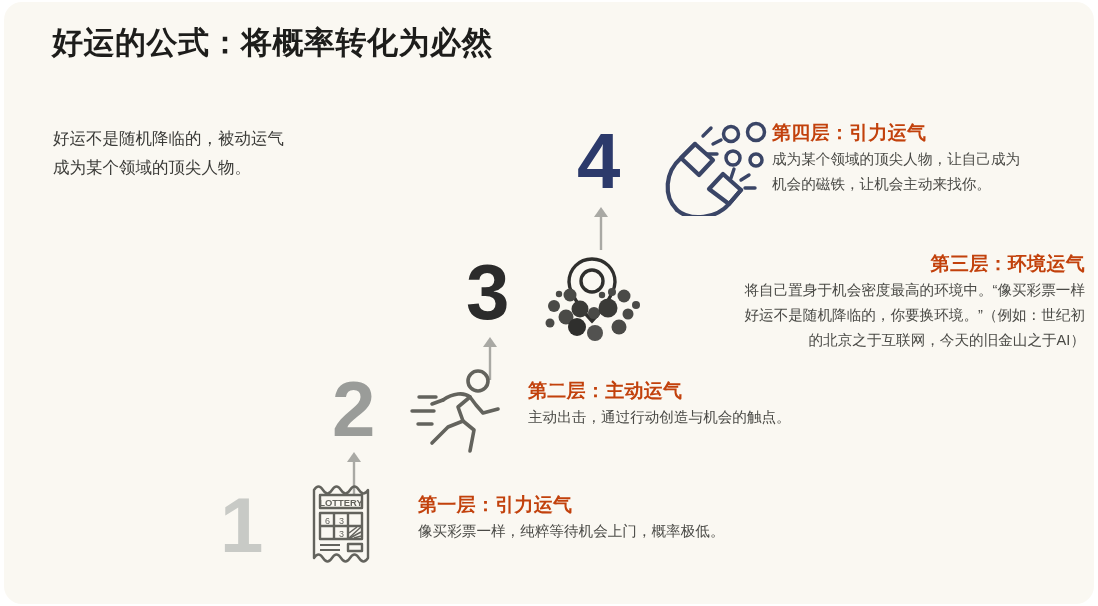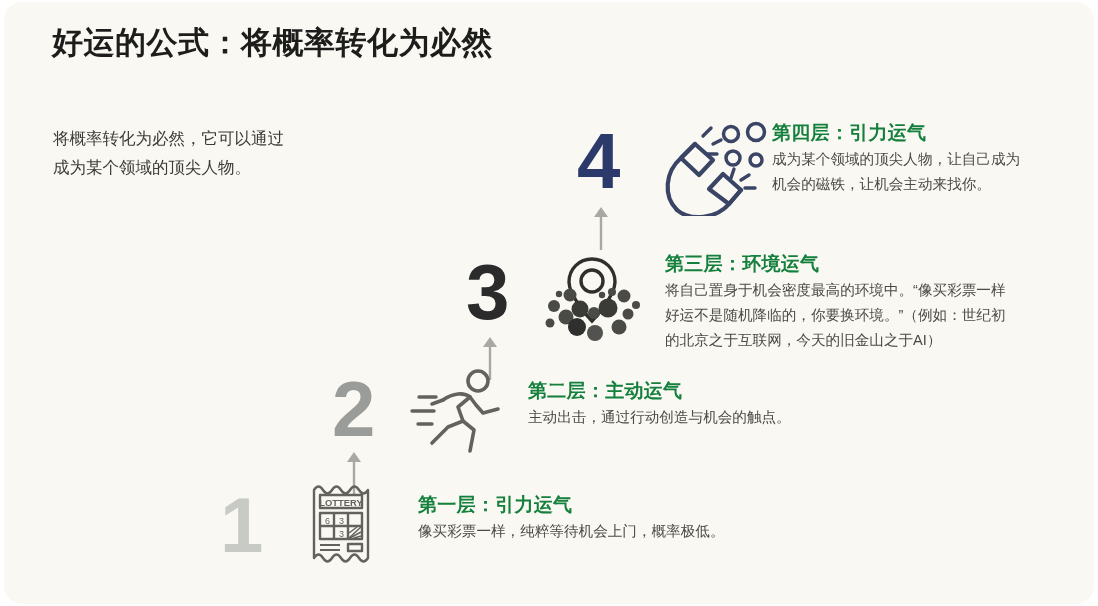--- a/index.html
+++ b/index.html
@@ -60,21 +60,21 @@
   }
   .icon-box {
     position: absolute;
   }
   .txt {
     position: absolute;
   }
   .lv-title {
     font-size: 19px;
     font-weight: bold;
-    color: #15803d;
+    color: #c2410c;
     white-space: nowrap;
     letter-spacing: 0.3px;
   }
   .lv-body {
     font-size: 14.6px;
     line-height: 25px;
     color: #4a4a46;
     margin-top: 1px;
   }
   .lv-body span { display: block; white-space: nowrap; }
@@ -83,21 +83,21 @@
   .arrow { position: absolute; }
 </style>
 </head>
 <body>
 
 <div id="card">
 
   <div id="title">好运的公式：将概率转化为必然</div>
 
   <div id="subtitle">
-    <span>将概率转化为必然，它可以通过</span>
+    <span>好运不是随机降临的，被动运气</span>
     <span>成为某个领域的顶尖人物。</span>
   </div>
 
   <div class="level">
     <div class="num" style="left:573px; top:120px; color:#2c3a6b;">4</div>
 
     <div class="icon-box" style="left:657px; top:116px;">
       <svg width="108" height="98" viewBox="0 0 108 98" fill="none">
         <g stroke="#3a4566" stroke-width="4.2" stroke-linecap="round" stroke-linejoin="round" fill="none">
           <path d="M16 92 C2 78, 4 54, 20 40 L34 26"></path>
@@ -159,21 +159,21 @@
           <circle cx="88" cy="45" r="6.5"></circle>
           <circle cx="92" cy="63" r="5.5"></circle>
           <circle cx="83" cy="76" r="7.5" fill="#4a4a47"></circle>
           <circle cx="100" cy="54" r="4"></circle>
           <circle cx="66" cy="44" r="3.2"></circle>
           <circle cx="23" cy="43" r="3.2"></circle>
         </g>
       </svg>
     </div>
 
-    <div class="txt" style="left:661px; top:249px; width:420px;">
+    <div class="txt" style="left:661px; top:249px; width:420px;text-align:right;">
       <div class="lv-title">第三层：环境运气</div>
       <div class="lv-body">
         <span>将自己置身于机会密度最高的环境中。“像买彩票一样</span>
         <span>好运不是随机降临的，你要换环境。”（例如：世纪初</span>
         <span>的北京之于互联网，今天的旧金山之于AI）</span>
       </div>
     </div>
   </div>
 
   <div class="arrow" style="left:475px; top:333px;">

